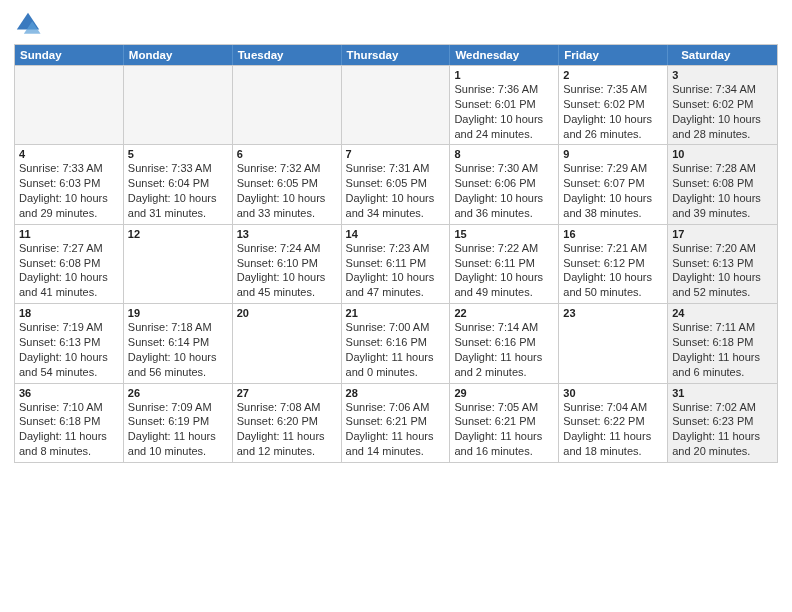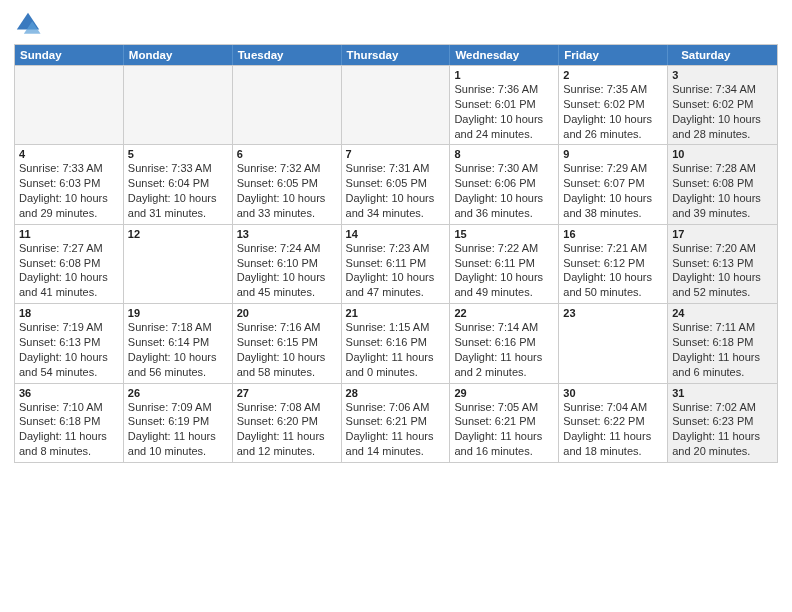--- a/index.html
+++ b/index.html
@@ -277,28 +277,24 @@
           </div>
           <div class="cal-cell">
             <div class="day-number">19</div>
             <div class="day-info">Sunrise: 7:18 AM
 Sunset: 6:14 PM
 Daylight: 10 hours
 and 56 minutes.</div>
           </div>
           <div class="cal-cell">
             <div class="day-number">20</div>
-            <div class="day-info">Sunrise: 7:16 AM
-Sunset: 6:15 PM
-Daylight: 10 hours
-and 58 minutes.</div>
           </div>
           <div class="cal-cell">
             <div class="day-number">21</div>
-            <div class="day-info">Sunrise: 1:15 AM
+            <div class="day-info">Sunrise: 7:00 AM
 Sunset: 6:16 PM
 Daylight: 11 hours
 and 0 minutes.</div>
           </div>
           <div class="cal-cell">
             <div class="day-number">22</div>
             <div class="day-info">Sunrise: 7:14 AM
 Sunset: 6:16 PM
 Daylight: 11 hours
 and 2 minutes.</div>

